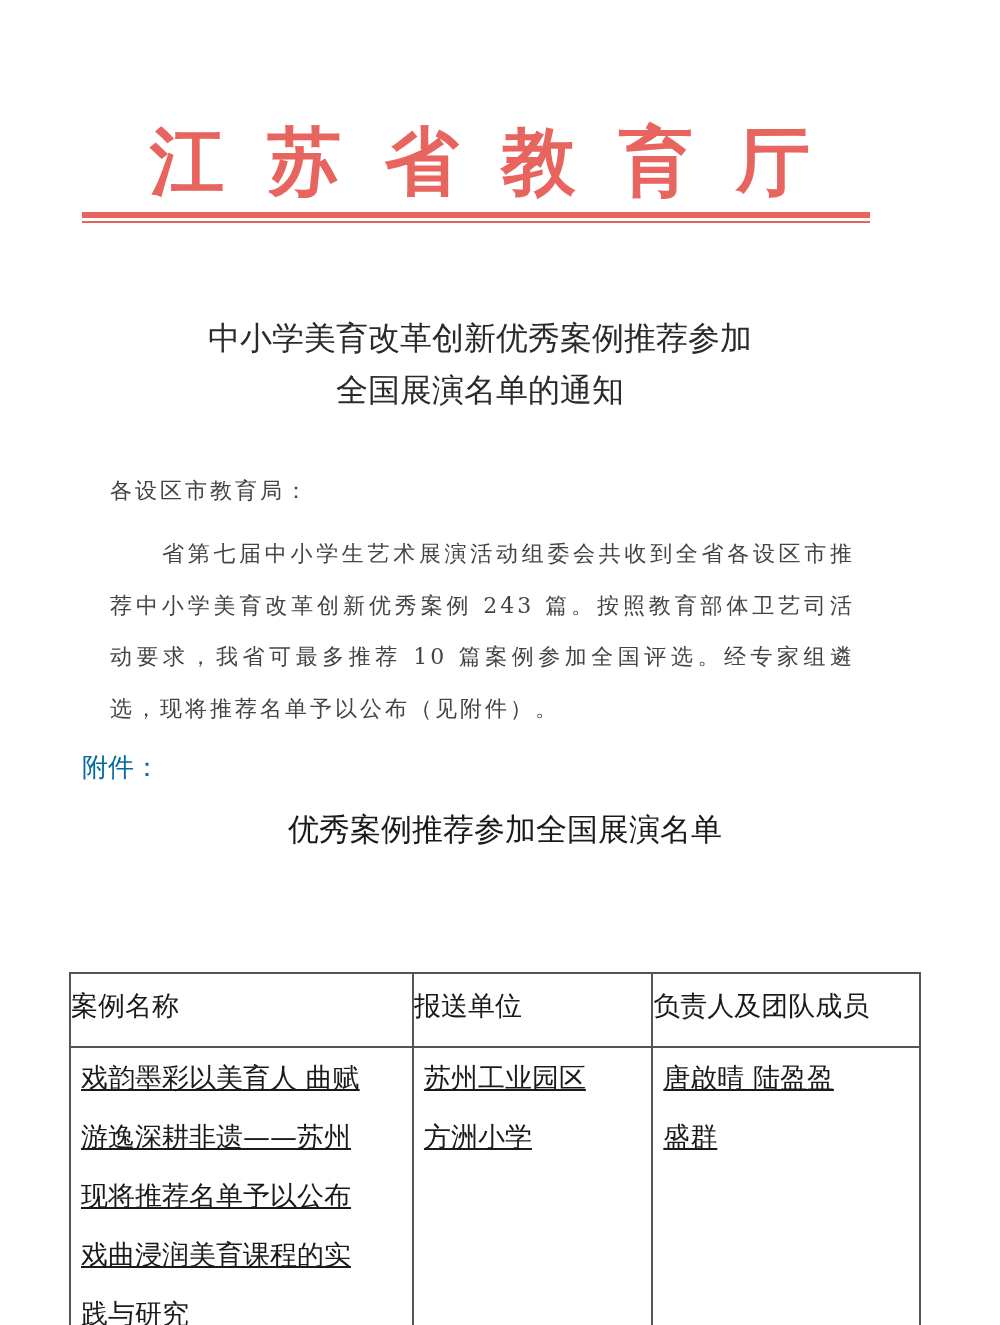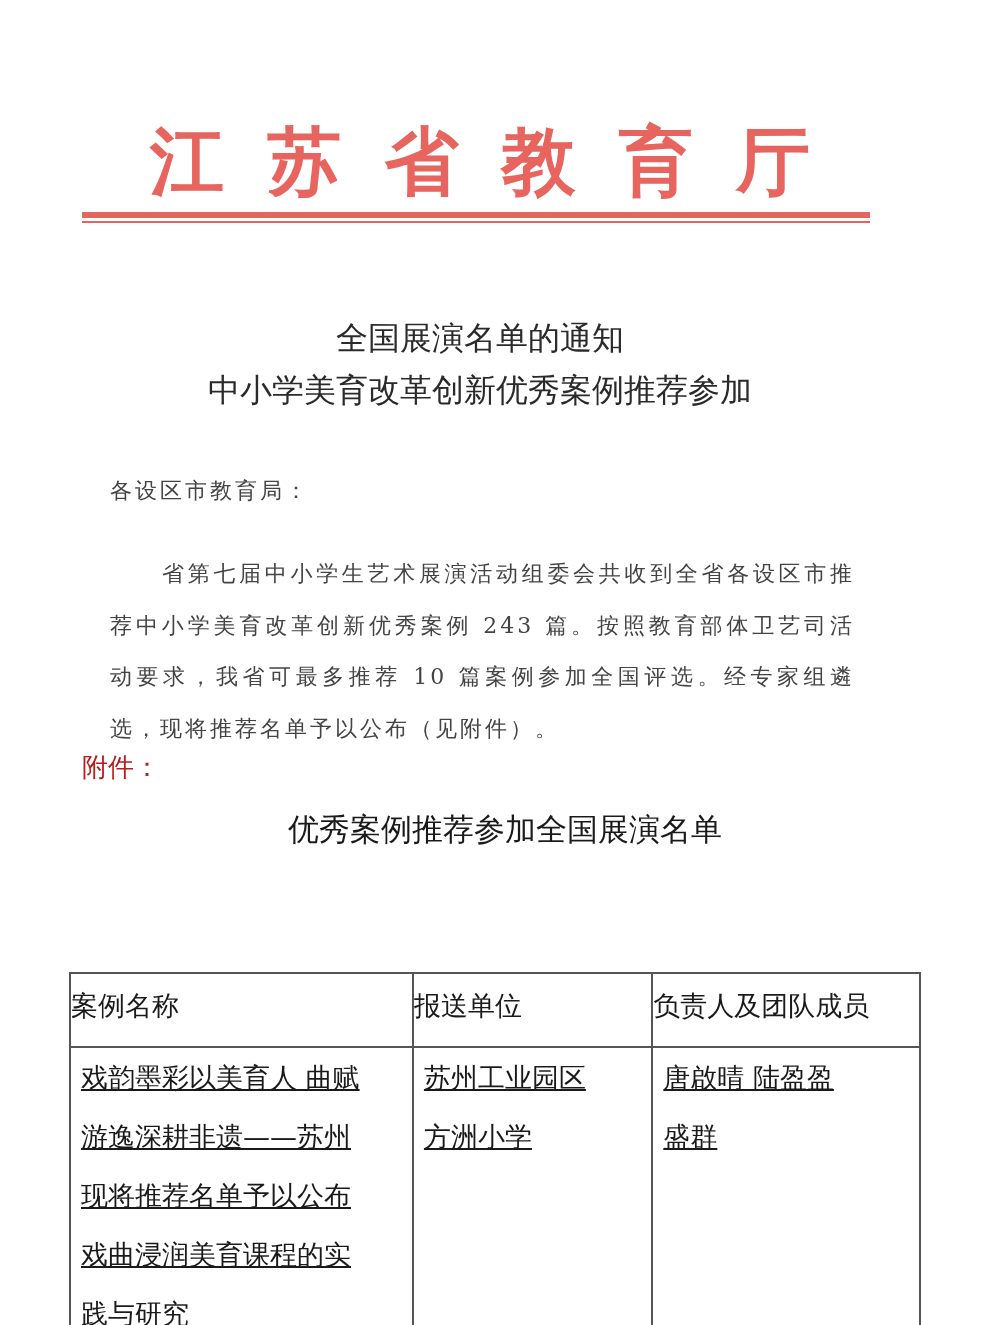--- a/index.html
+++ b/index.html
@@ -7,23 +7,23 @@
          font-family:"DejaVu Serif","Liberation Serif",serif; color:#222; }
   .letterhead { position:absolute; top:118px; left:150px; width:660px; height:90px;
     display:flex; justify-content:space-between; align-items:center;
     color:#e8645f; font-size:74px; font-weight:bold; font-family:"DejaVu Serif",serif; }
   .rule-thick { position:absolute; left:82px; top:212px; width:788px; height:6px; background:#e8645f; }
   .rule-thin { position:absolute; left:82px; top:221px; width:788px; height:2px; background:#e8645f; }
   .notice-title { position:absolute; top:312px; left:0; width:960px; text-align:center;
     font-size:32px; line-height:52px; color:#2a2a2a; font-family:"DejaVu Sans",sans-serif; }
   .salutation { position:absolute; top:476px; left:110px; font-size:22px; color:#444; letter-spacing:3px;
     font-family:"DejaVu Serif",serif;text-align:right; }
-  .body-para { position:absolute; top:548px; left:110px; width:745px; font-size:22px; line-height:51.5px;
+  .body-para { position:absolute; top:528px; left:110px; width:745px; font-size:22px; line-height:51.5px;
     color:#444; letter-spacing:3px; text-indent:52px; font-family:"DejaVu Serif",serif; text-align:justify; }
-  .attach-label { position:absolute; top:750px; left:82px; font-size:26px; color:#b91c1c;
+  .attach-label { position:absolute; top:750px; left:82px; font-size:26px; color:#0369a1;
     font-family:Liberation Serif, serif; }
   .list-title { position:absolute; top:800px; left:60px; width:890px; text-align:center;
     font-size:31px; line-height:58px; color:#1a1a1a; font-family:"DejaVu Sans",sans-serif; }
   table.list { position:absolute; top:972px; left:69px; width:852px; height:360px;
     border-collapse:collapse; font-family:"DejaVu Sans",sans-serif; }
   table.list td, table.list th { border:2px solid #555; vertical-align:top; padding:0; }
   table.list th { height:58px; font-weight:normal; font-size:27px; text-align:left; padding-top:14px; color:#1a1a1a; }
   table.list td { font-size:27px; line-height:59px; color:#1a1a1a; padding-left:10px; }
   .c1 { width:333px; } .c2 { width:230px; } .c3 { width:259px; }
   th.c1 { padding-left:70px; width:273px; }
@@ -41,22 +41,22 @@
   <span>苏</span>
   <span>省</span>
   <span>教</span>
   <span>育</span>
   <span>厅</span>
 </div>
 <div class="rule-thick"></div>
 <div class="rule-thin"></div>
 
 <div class="notice-title">
+  <div>中小学美育改革创新优秀案例推荐参加</div>
   <div>全国展演名单的通知</div>
-  <div>中小学美育改革创新优秀案例推荐参加</div>
 </div>
 
 <div class="salutation">各设区市教育局：</div>
 <div class="body-para">省第七届中小学生艺术展演活动组委会共收到全省各设区市推荐中小学美育改革创新优秀案例 243 篇。按照教育部体卫艺司活动要求，我省可最多推荐 10 篇案例参加全国评选。经专家组遴选，现将推荐名单予以公布（见附件）。</div>
 
 <div class="attach-label">附件：</div>
 
 <div class="list-title">
   <div>优秀案例推荐参加全国展演名单</div>
 </div>

